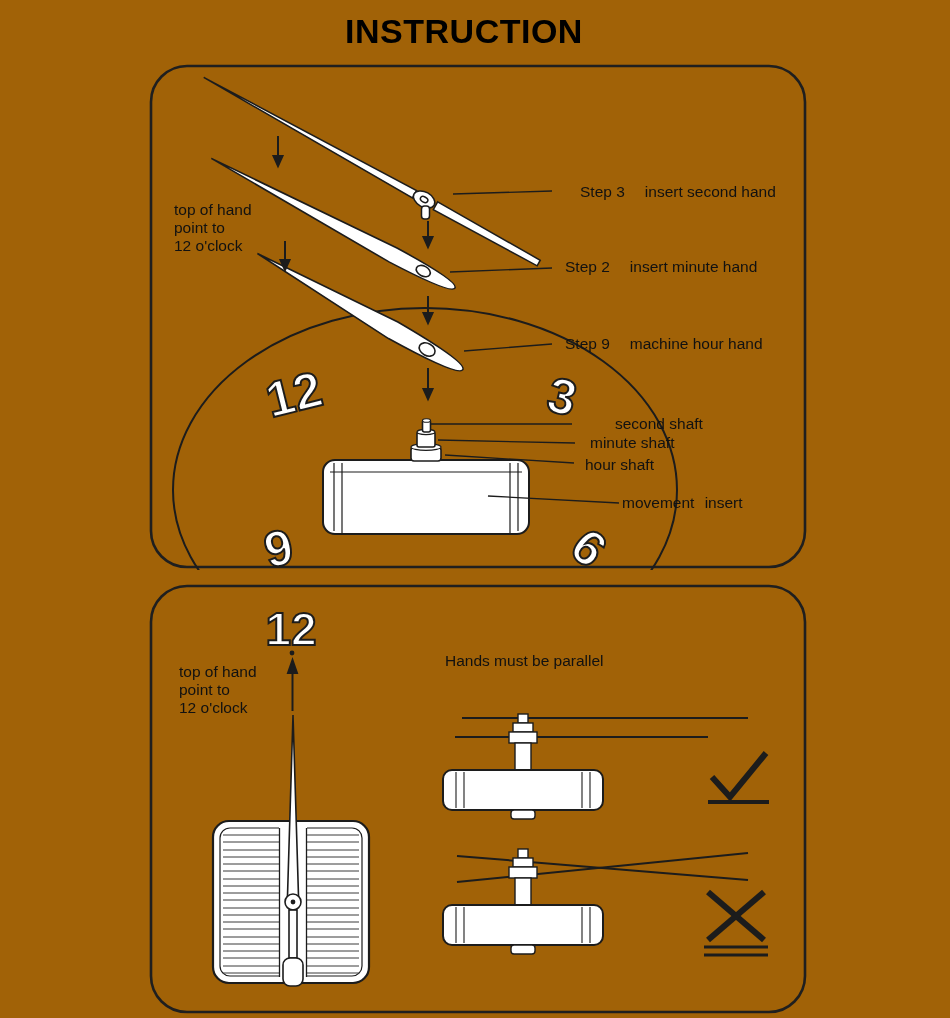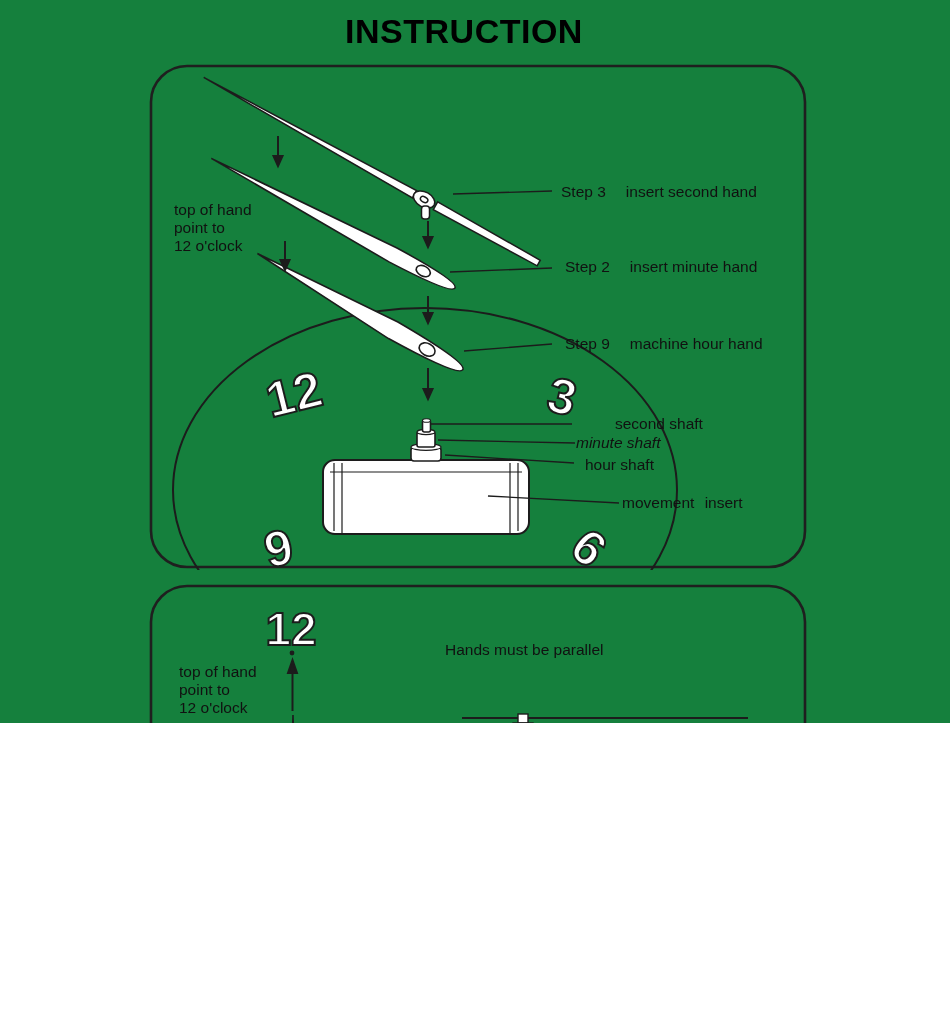--- a/index.html
+++ b/index.html
@@ -3,41 +3,41 @@
 <meta charset="utf-8">
 <style>
   * { margin:0; padding:0; box-sizing:border-box; }
   html,body { background:#ffffff; }
   body {
     width:950px; height:1018px;
     font-family:"Liberation Sans", sans-serif;
     color:#1a1a1a;
     position:relative;
   }
-  .page { position:relative; width:950px; height:723px; overflow:hidden; background:#15803d; }
+  .page { position:relative; width:950px; height:1018px; overflow:hidden; background:#a16207; }
   .title {
     position:absolute; top:12px; left:0; width:928px;
     text-align:center; font-size:34px; font-weight:bold; letter-spacing:.5px; color:#000;
   }
   .panel { position:absolute; }
   #panel1 { left:148px; top:63px;  width:660px; height:507px; }
   #panel2 { left:148px; top:583px; width:660px; height:432px; }
   .panel svg { position:absolute; left:0; top:0; display:block; }
   .overlay { position:absolute; font-size:15.5px; line-height:18px; color:#111; white-space:nowrap; }
   .p1-note { left:26px;  top:138px; }
   .p2-note { left:31px;  top:80px; }
   .step { display:flex; gap:20px; }
-  .s3 { left:413px; top:120px; }
+  .s3 { left:432px; top:120px; }
   .s2 { left:417px; top:195px;align-items:center; }
   .s1 { left:417px; top:272px; }
   .second-shaft { left:427px; top:352px;margin-left:40px; }
-  .minute-shaft { left:428px; top:371px;font-style:italic; }
+  .minute-shaft { left:442px; top:371px; }
   .hour-shaft   { left:429px; top:393px;margin-left:8px; }
   .movement     { left:474px; top:431px; word-spacing:6px; }
-  .parallel-title { left:297px; top:58px;text-align:right; }
+  .parallel-title { left:297px; top:69px;text-align:right; }
 </style>
 </head>
 <body>
 
 <div class="page">
 
   <div class="title">INSTRUCTION</div>
 
   <section class="panel" id="panel1">
     <svg width="660" height="507" viewBox="0 0 660 507">

